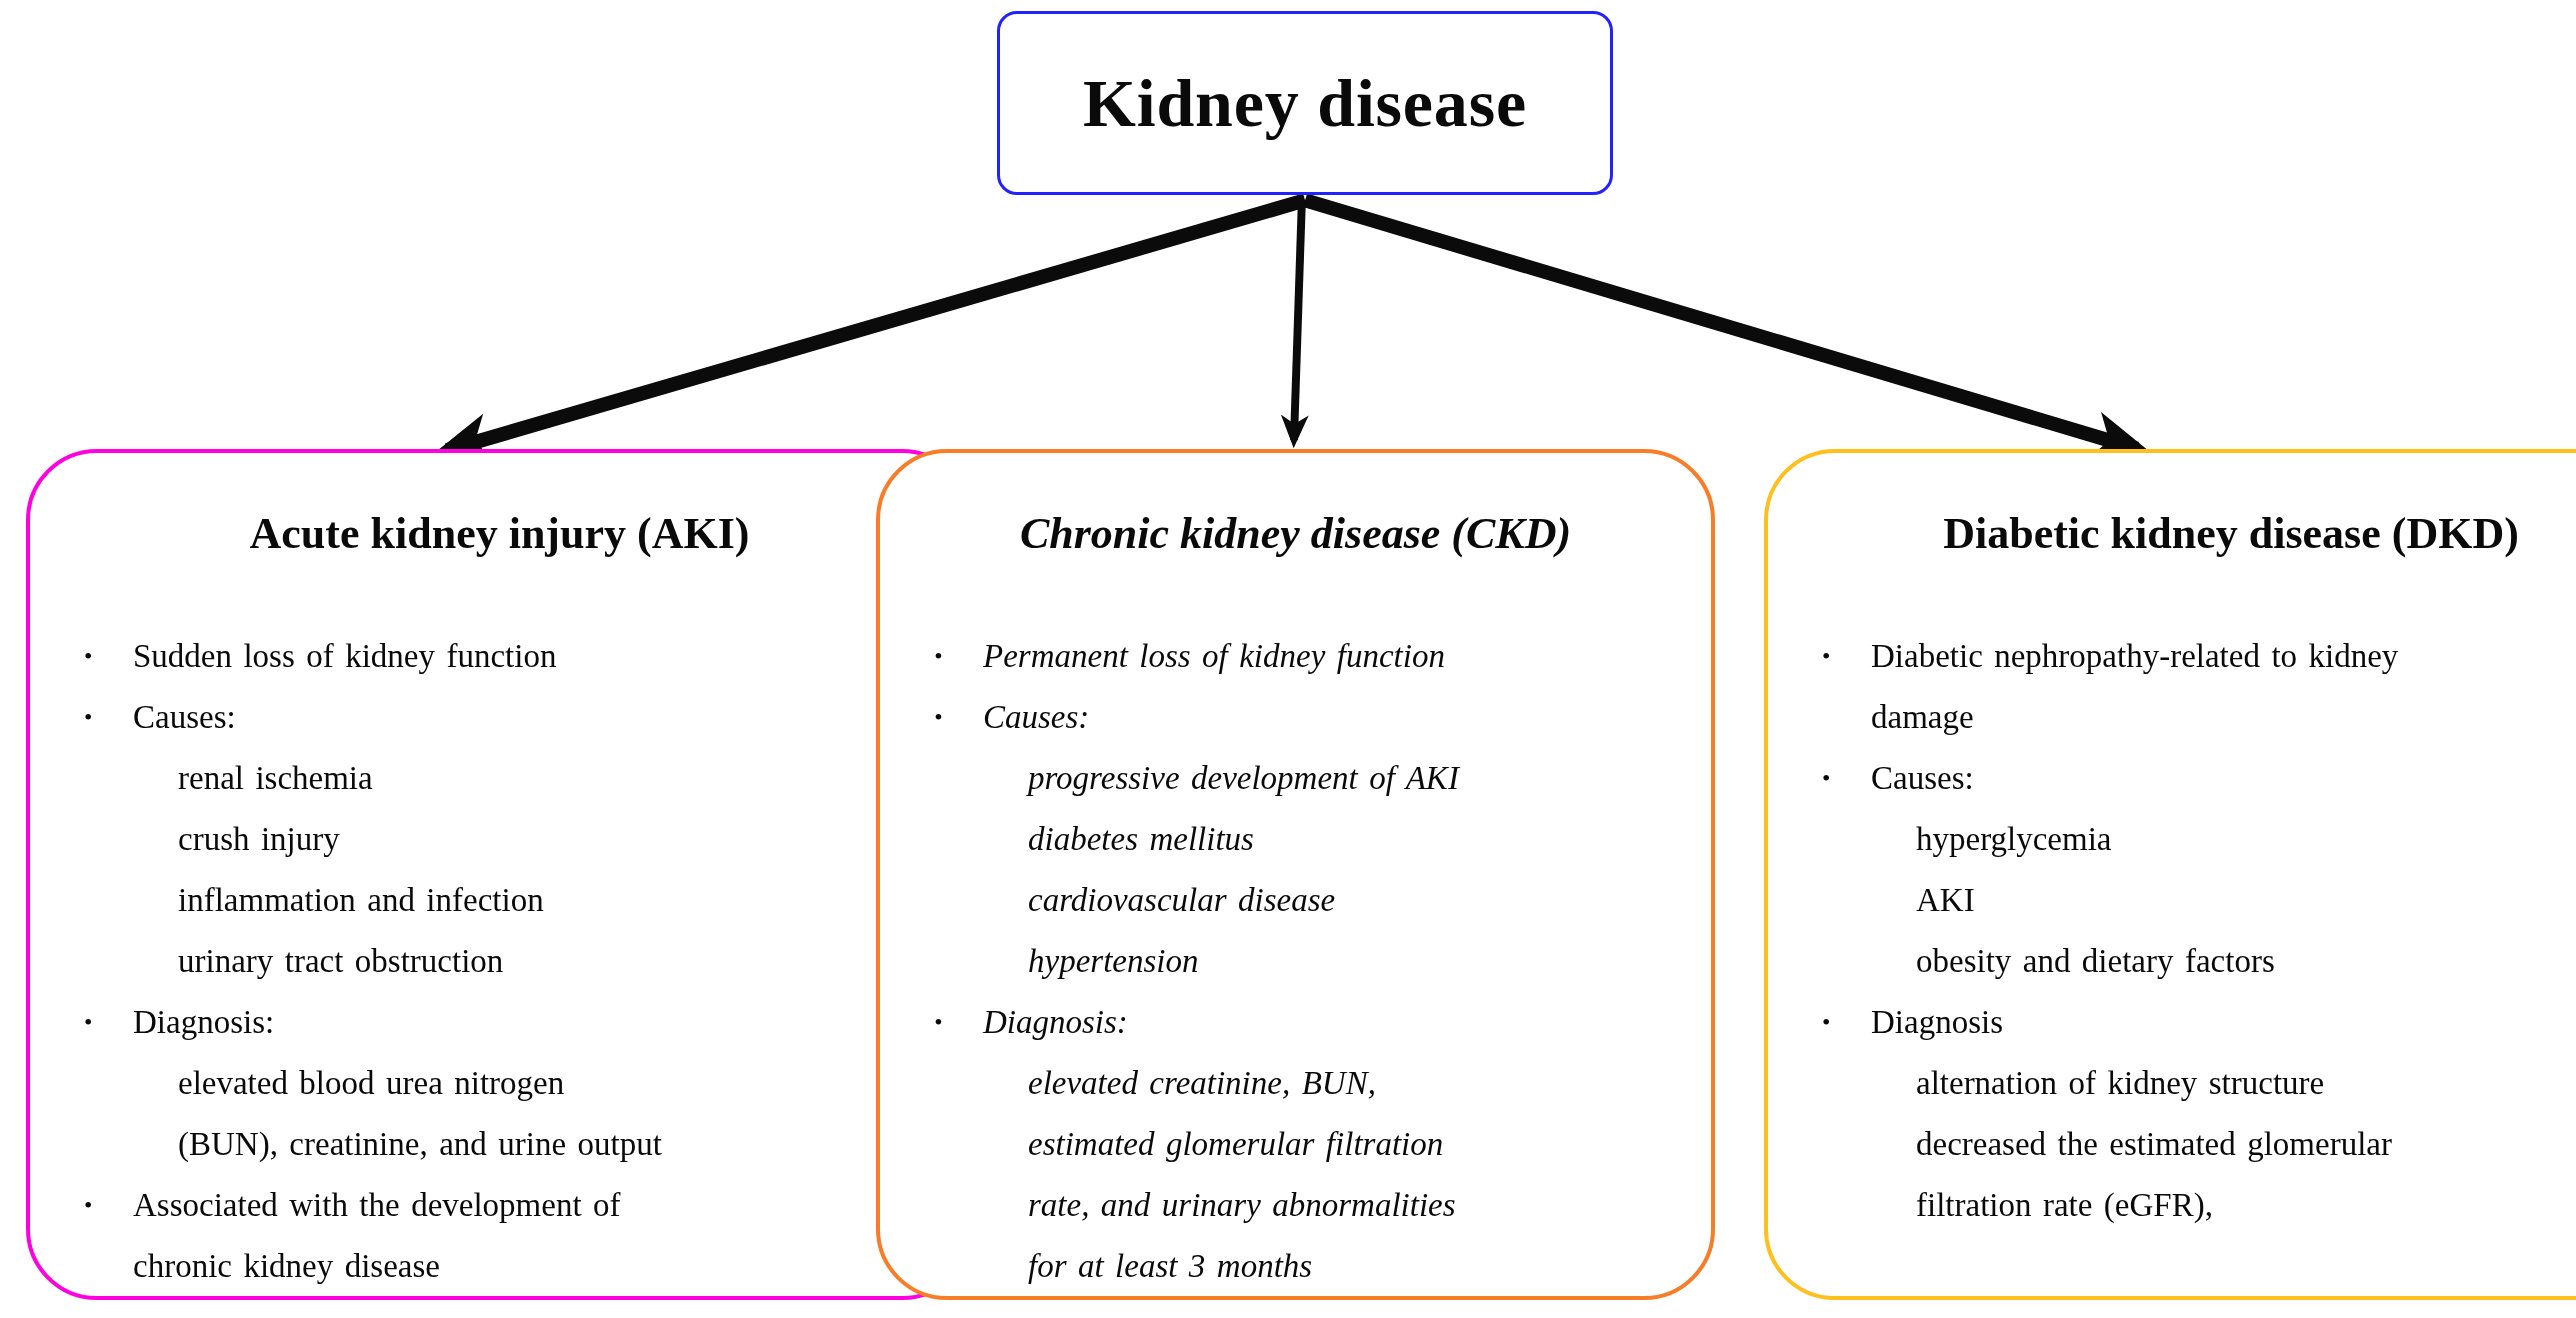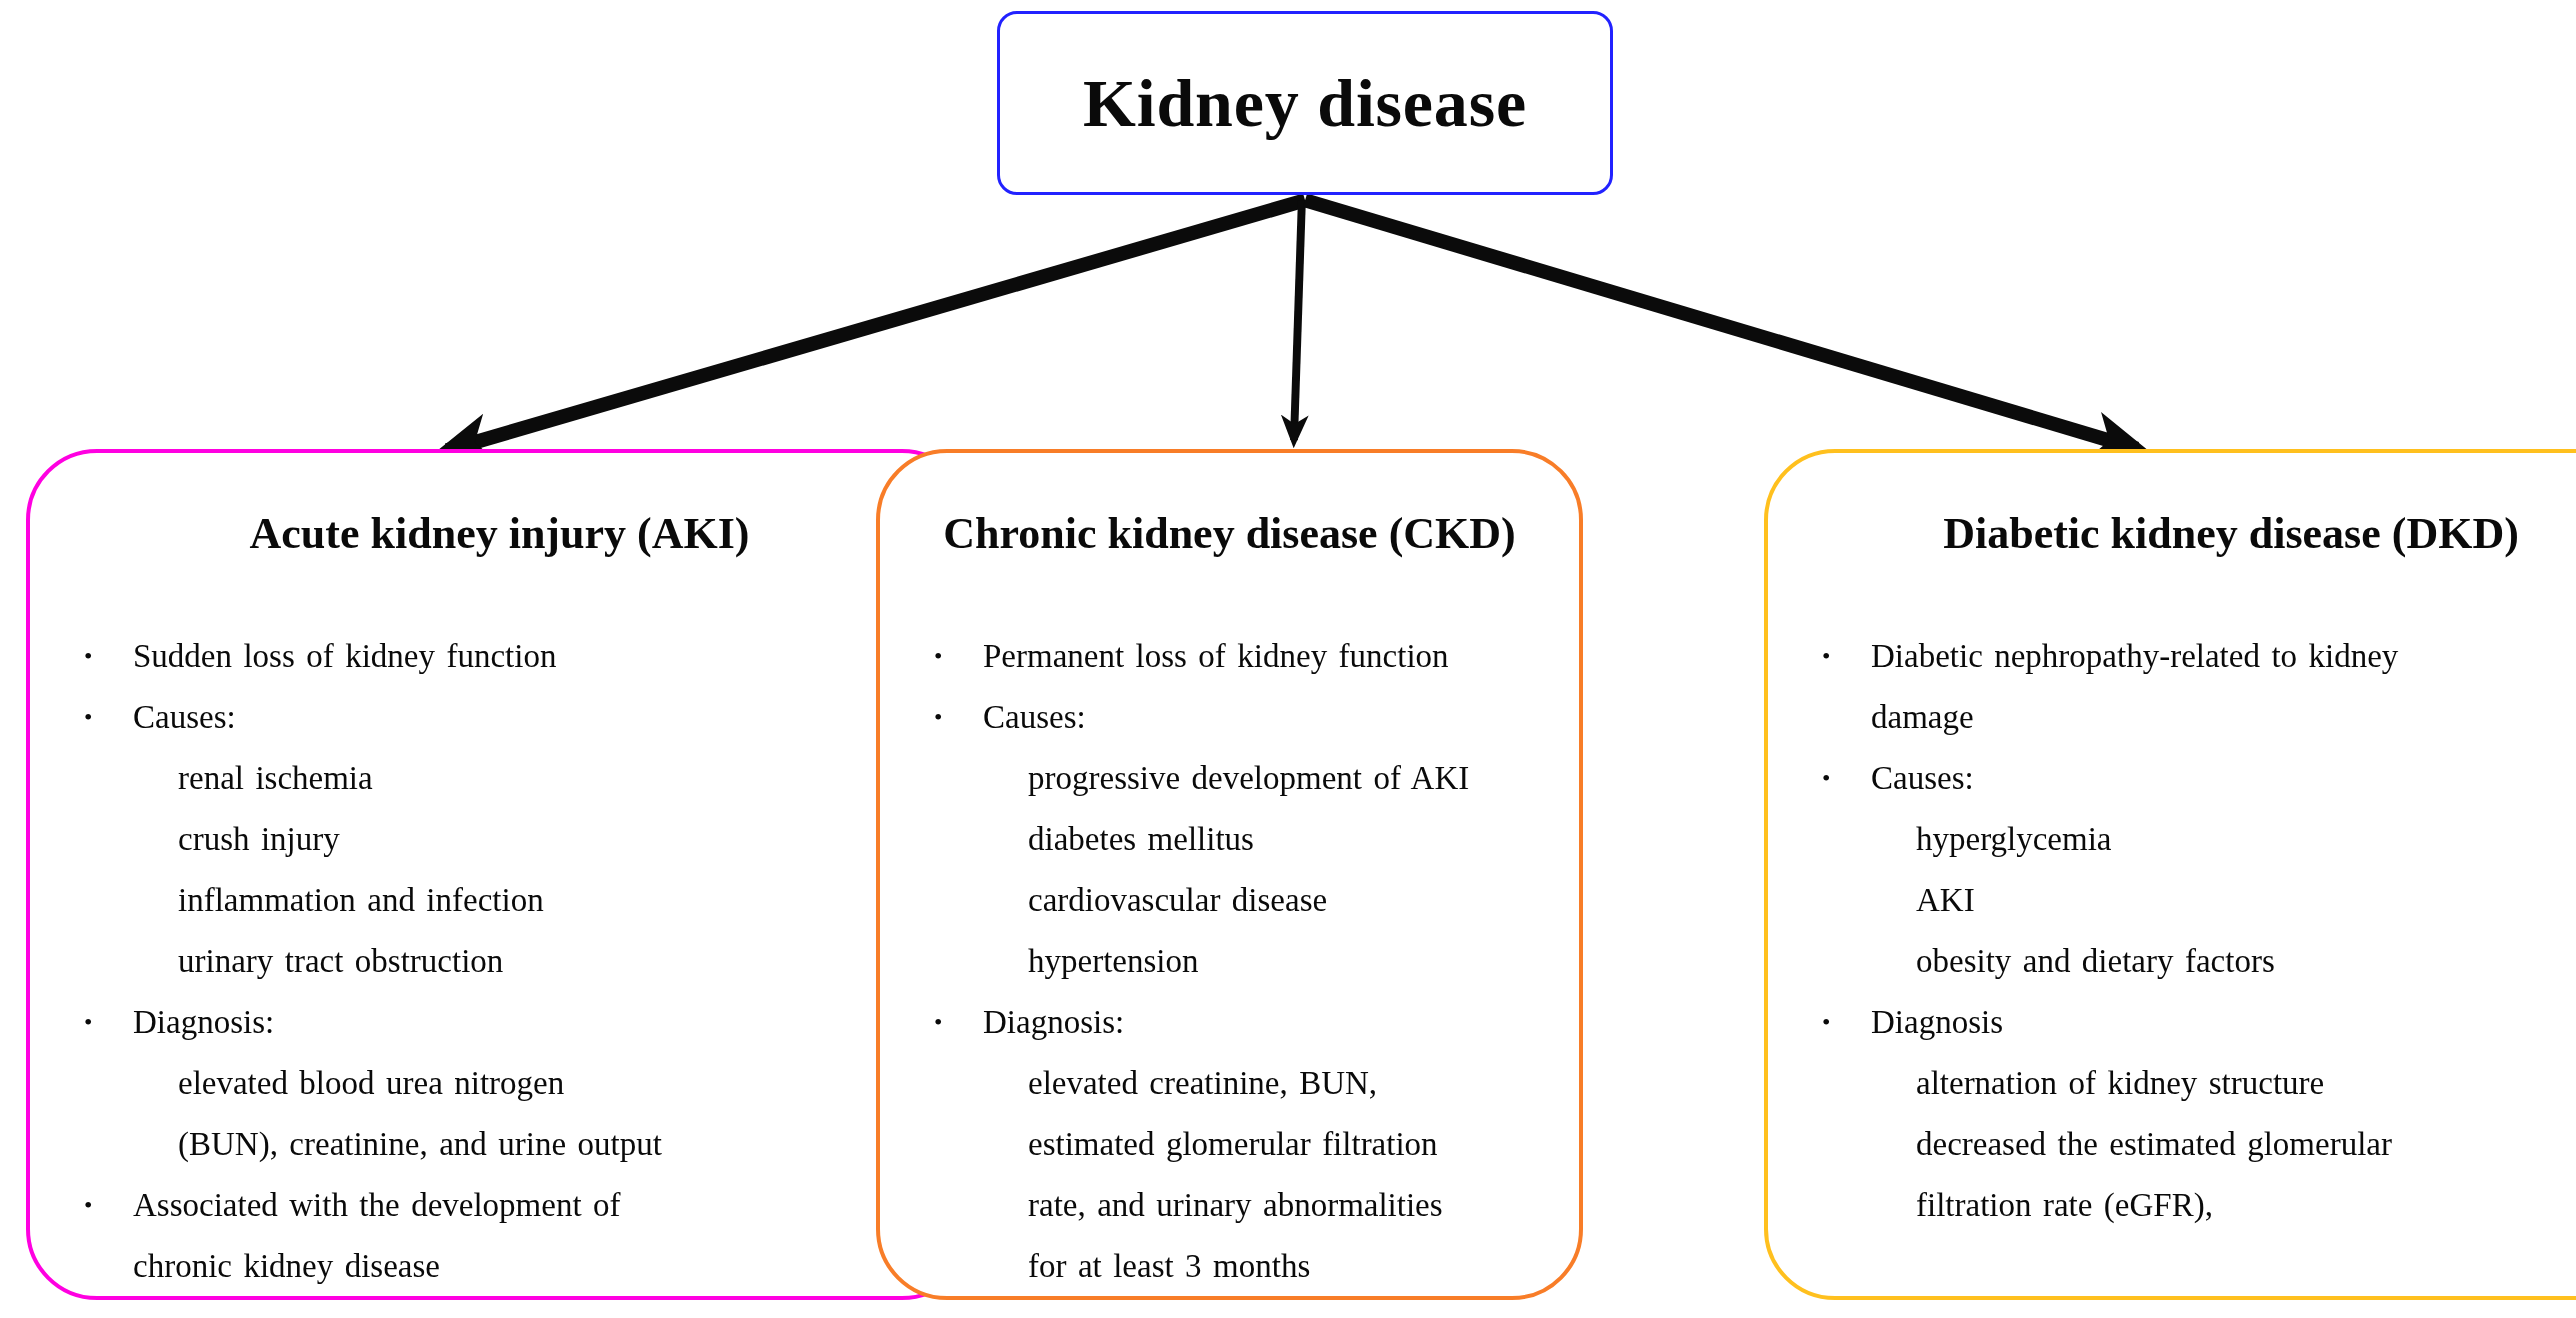--- a/index.html
+++ b/index.html
@@ -43,21 +43,21 @@
   .branch {
     position: absolute;
     top: 449px;
     height: 851px;
     box-sizing: border-box;
     border: 4px solid #888;
     border-radius: 71px;
     background: #ffffff;
   }
   #branch-aki { left: 26px;   width: 947px; }
-  #branch-ckd { left: 876px; width: 707px; }
+  #branch-ckd { left: 876px; width: 839px; font-style: italic; }
   #branch-dkd { left: 1764px; width: 934px; }
 
   .branch-header {
     margin: 57px 12.7px 0 12.7px;
     text-align: center;
     font-size: 44px;
     font-weight: bold;
     line-height: 48px;
     white-space: nowrap;
   }

